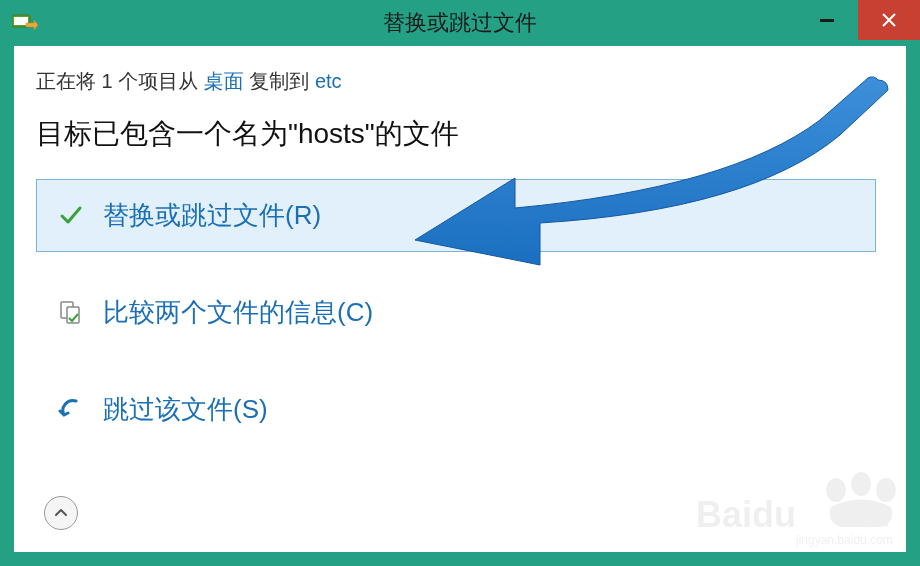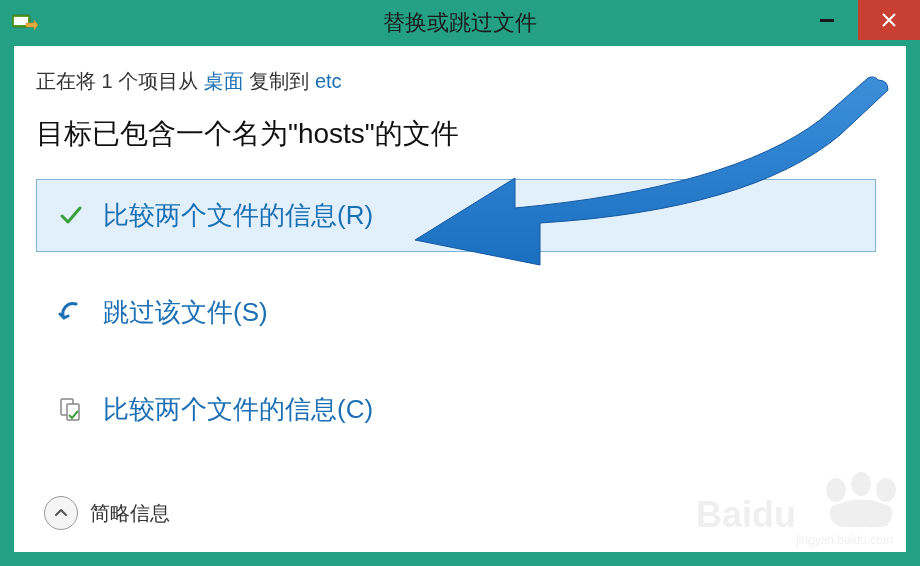--- a/index.html
+++ b/index.html
@@ -176,50 +176,49 @@
   </div>
 
   <div class="heading">目标已包含一个名为"hosts"的文件</div>
 
   <div class="option selected">
     <div class="option-icon">
       <svg width="26" height="26" viewBox="0 0 26 26">
           <path d="M4 13 L10 19 L22 5" stroke="#3aa03a" stroke-width="3" fill="none" stroke-linecap="round" stroke-linejoin="round"></path>
         </svg>
     </div>
-    <div class="option-label">比较两个文件的信息(R)</div>
-  </div>
-
-  <div class="option">
-    <div class="option-icon">
-      <svg width="26" height="26" viewBox="0 0 26 26">
-          <path d="M18 4 A 10 10 0 0 0 6 18 M6 18 L2 14 M6 18 L 10 16" stroke="#1a6fb5" stroke-width="3" fill="none" stroke-linecap="round" stroke-linejoin="round"></path>
-        </svg>
-    </div>
-    <div class="option-label">跳过该文件(S)</div>
+    <div class="option-label">替换或跳过文件(R)</div>
   </div>
 
   <div class="option">
     <div class="option-icon">
       <svg width="26" height="26" viewBox="0 0 26 26">
         <rect x="3" y="2" width="12" height="16" rx="1" fill="#fff" stroke="#888" stroke-width="1.5"></rect>
         <rect x="9" y="7" width="12" height="16" rx="1" fill="#fff" stroke="#888" stroke-width="1.5"></rect>
         <path d="M11 18 L14 21 L20 14" stroke="#3aa03a" stroke-width="2" fill="none"></path>
       </svg>
     </div>
     <div class="option-label">比较两个文件的信息(C)</div>
   </div>
 
+  <div class="option">
+    <div class="option-icon">
+      <svg width="26" height="26" viewBox="0 0 26 26">
+          <path d="M18 4 A 10 10 0 0 0 6 18 M6 18 L2 14 M6 18 L 10 16" stroke="#1a6fb5" stroke-width="3" fill="none" stroke-linecap="round" stroke-linejoin="round"></path>
+        </svg>
+    </div>
+    <div class="option-label">跳过该文件(S)</div>
+  </div>
+
   <div class="footer">
     <div class="expand-btn">
       <svg width="16" height="16" viewBox="0 0 16 16">
           <path d="M3 10 L8 5 L13 10" stroke="#555" stroke-width="2" fill="none" stroke-linecap="round" stroke-linejoin="round"></path>
         </svg>
     </div>
-    <div class="footer-label">简略信息</div>
   </div>
 </div>
 
 <svg class="arrow-overlay" width="500" height="210" viewBox="0 0 500 210">
   <defs>
     <linearGradient id="ag" x1="0%" y1="0%" x2="0%" y2="100%">
       <stop offset="0%" stop-color="#3d8fd9"></stop>
       <stop offset="100%" stop-color="#1a6fc0"></stop>
     </linearGradient>
   </defs>

